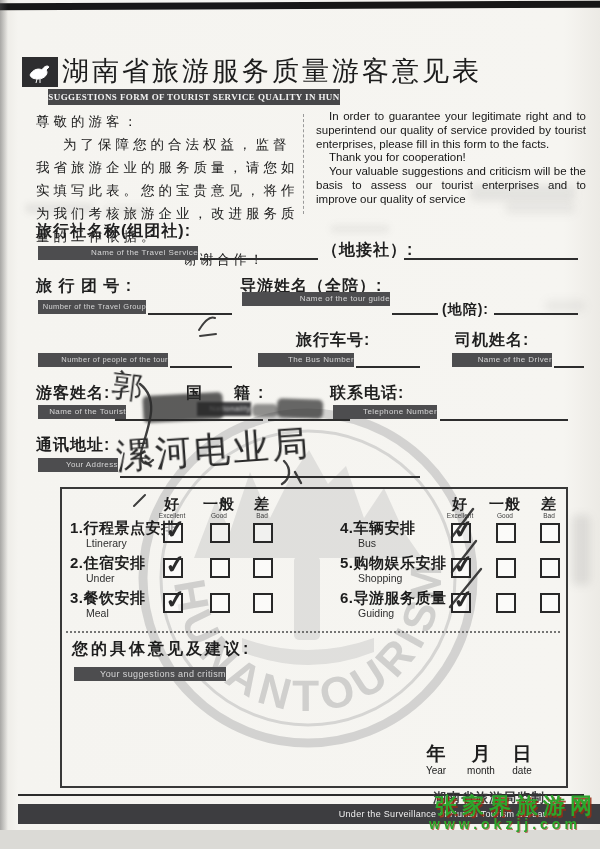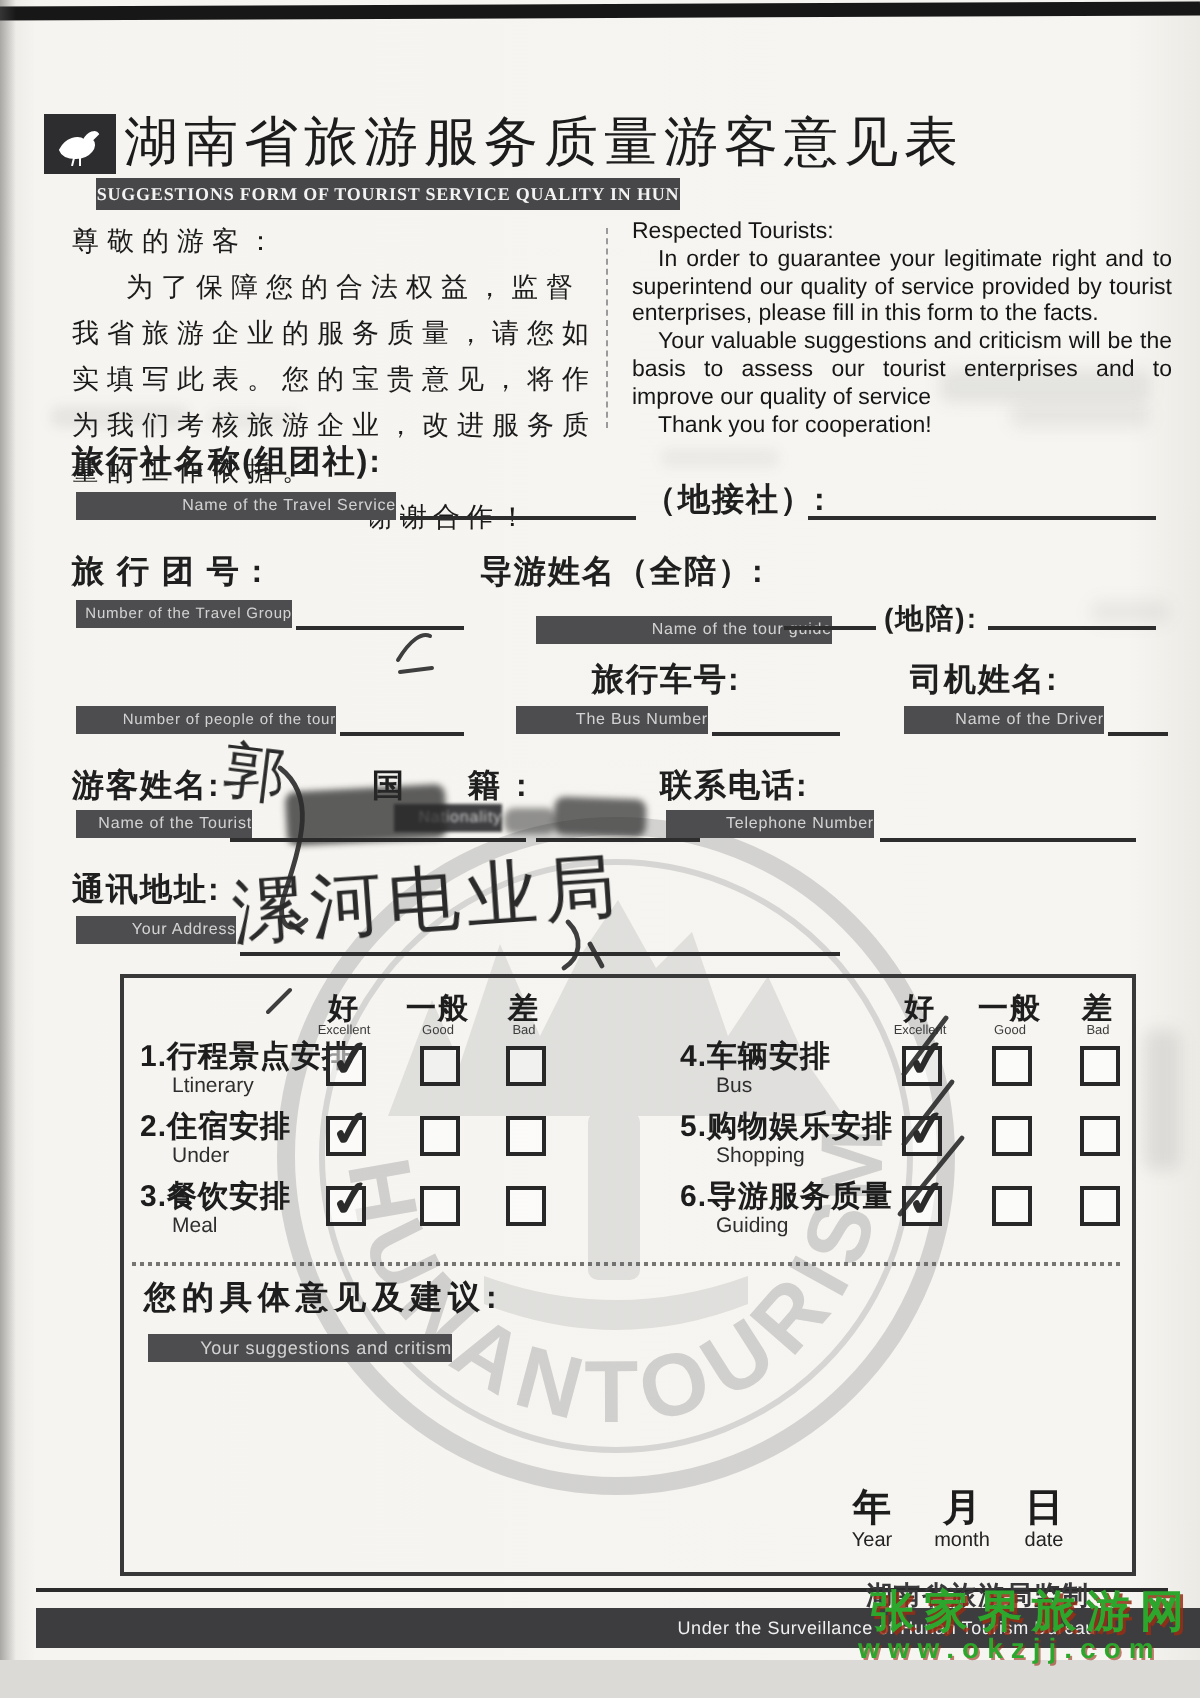--- a/index.html
+++ b/index.html
@@ -95,37 +95,36 @@
   <div class="abs title">湖南省旅游服务质量游客意见表</div>
   <div class="abs subbar">SUGGESTIONS FORM OF TOURIST SERVICE QUALITY IN HUN</div>
 
   <div class="abs introCn">
     <div>尊敬的游客：</div>
     <div class="ind">为了保障您的合法权益，监督我省旅游企业的服务质量，请您如实填写此表。您的宝贵意见，将作为我们考核旅游企业，改进服务质量的工作依据。</div>
     <div class="close">谢谢合作！</div>
   </div>
   <div class="abs vdash"></div>
   <div class="abs introEn">
-    <div>Respected Tourists:</div>
     <div class="ind">In order to guarantee your legitimate right and to superintend our quality of service provided by tourist enterprises, please fill in this form to the facts.</div>
+    <div class="ind">Thank you for cooperation!</div>
     <div class="ind">Your valuable suggestions and criticism will be the basis to assess our tourist enterprises and to improve our quality of service</div>
-    <div class="ind">Thank you for cooperation!</div>
   </div>
 
   <div class="lbl" style="left:36px;top:221px;">旅行社名称(组团社):</div>
   <div class="enbar" style="left:38px;top:246px;width:160px;">Name of the Travel Service</div>
   <div class="uline" style="left:200px;top:258px;width:118px;"></div>
   <div class="lbl" style="left:322px;top:240px;">（地接社）:</div>
   <div class="uline" style="left:404px;top:258px;width:174px;"></div>
 
   <div class="lbl" style="left:36px;top:276px;">旅 行 团 号 :</div>
   <div class="enbar" style="left:38px;top:300px;width:108px;font-size:7.5px;">Number of the Travel Group</div>
   <div class="uline" style="left:148px;top:313px;width:84px;"></div>
   <div class="lbl" style="left:240px;top:276px;">导游姓名（全陪）:</div>
-  <div class="enbar" style="left:242px;top:308px;width:148px;margin-left:26px;">Name of the tour guide</div>
+  <div class="enbar" style="left:242px;top:292px;width:148px;">Name of the tour guide</div>
   <div class="uline" style="left:392px;top:313px;width:46px;"></div>
   <div class="lbl sm" style="left:442px;top:301px;">(地陪):</div>
   <div class="uline" style="left:494px;top:313px;width:84px;"></div>
 
   <div class="enbar" style="left:38px;top:353px;width:130px;font-size:7.5px;">Number of people of the tour</div>
   <div class="uline" style="left:170px;top:366px;width:62px;"></div>
   <div class="lbl" style="left:272px;top:330px;margin-left:24px;">旅行车号:</div>
   <div class="enbar" style="left:258px;top:353px;width:96px;">The Bus Number</div>
   <div class="uline" style="left:356px;top:366px;width:64px;"></div>
   <div class="lbl" style="left:455px;top:330px;">司机姓名:</div>

